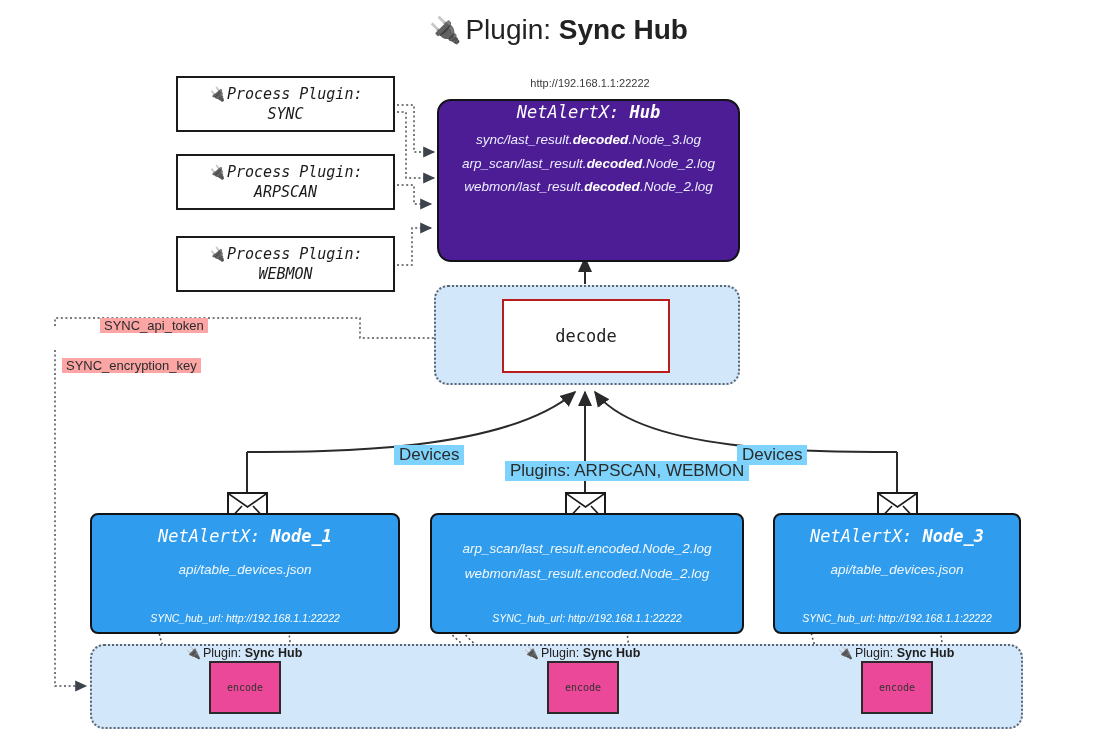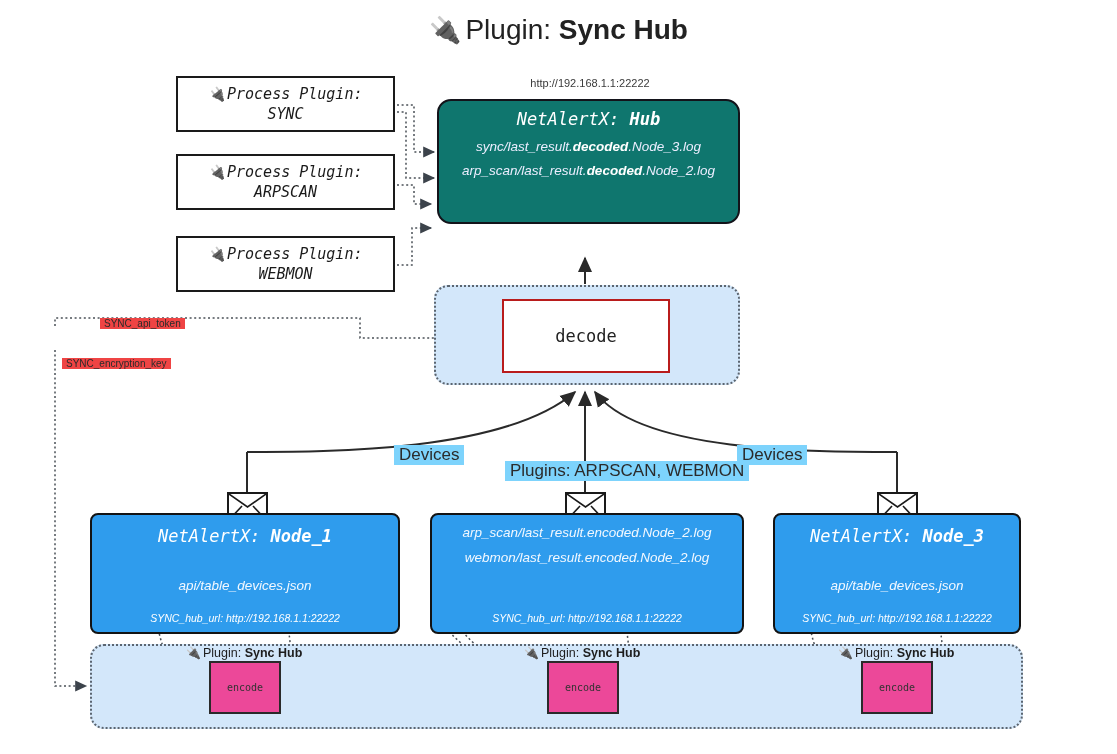--- a/index.html
+++ b/index.html
@@ -61,26 +61,26 @@
     justify-content: center;
     line-height: 1.35;
   }
   .proc-box .l1 { white-space: nowrap; }
   .proc-box .l1 .plug { font-family: "DejaVu Sans", sans-serif; font-size: 14px; margin-right: 1px; }
   .proc-box .l2 { white-space: nowrap; }
 
   
   #hub {
     left: 437px; top: 99px;
-    width: 303px; height: 125px;
-    background: #0f766e;
+    width: 303px; height: 163px;
+    background: #4c1d95;
     border: 2px solid #13131a;
     border-radius: 14px;
     color: #ffffff;
-    padding-top: 8px;
+    padding-top: 1px;
   }
   #hub .hub-title {
     text-align: center;
     font-family: "DejaVu Sans Mono", monospace;
     font-size: 17px;
     color: #ffffff;
     margin-bottom: 6px;
     white-space: nowrap;
   }
   #hub .hub-title .strong { font-weight: bold; }
@@ -109,23 +109,23 @@
     border: 2px solid #b91c1c;
     display: flex; align-items: center; justify-content: center;
     font-family: "DejaVu Sans Mono", monospace;
     font-size: 17px;
     color: #222222;
   }
 
   
   .key-label {
     position: absolute;
-    font-size: 10px;
+    font-size: 13px;
     color: #2b2b2b;
-    background: #ef4444;
+    background: #fca5a5;
     padding: 0 4px;
     white-space: nowrap;
   }
 
   
   .edge-label {
     position: absolute;
     font-size: 17px;
     color: #2b2b2b;
     background: #7dd3fc;
@@ -143,21 +143,21 @@
   .nodebox .node-title {
     text-align: center;
     font-family: "DejaVu Sans Mono", monospace;
     font-size: 17px;
     margin-top: 11px;
     white-space: nowrap;
     color: #ffffff;
   }
   .nodebox .node-title .strong { font-weight: bold; }
   .nodebox .node-lines {
-    margin-top: 28px;
+    margin-top: 12px;
     text-align: center;
   }
   .nodebox .node-line {
     font-size: 13.5px;
     color: #f2f8ff;
     line-height: 1.85;
     white-space: nowrap;
   }
   .nodebox .node-foot {
     position: absolute;
@@ -296,20 +296,23 @@
   <div class="node" id="hub">
     <div class="hub-title">
       <span>NetAlertX:</span> <span class="strong">Hub</span>
     </div>
     <div class="hub-line">
       <span>sync/last_result.</span><b>decoded</b><span>.Node_3.log</span>
     </div>
     <div class="hub-line">
       <span>arp_scan/last_result.</span><b>decoded</b><span>.Node_2.log</span>
     </div>
+    <div class="hub-line">
+      <span>webmon/last_result.</span><b>decoded</b><span>.Node_2.log</span>
+    </div>
   </div>
 
   <div class="node" id="decode-wrap"></div>
   <div id="decode-box">decode</div>
 
   <div class="key-label" style="left:100px; top:318px;">SYNC_api_token</div>
   <div class="key-label" style="left:62px; top:358px;">SYNC_encryption_key</div>
 
   <div class="edge-label" style="left:394px; top:445px;">Devices</div>
   <div class="edge-label" style="left:505px; top:461px;">Plugins: ARPSCAN, WEBMON</div>
@@ -341,21 +344,21 @@
     <div class="node-title">
       <span>NetAlertX:</span> <span class="strong">Node_1</span>
     </div>
     <div class="node-lines">
       <div class="node-line">api/table_devices.json</div>
     </div>
     <div class="node-foot">SYNC_hub_url: http://192.168.1.1:22222</div>
   </div>
 
   <div class="node nodebox" id="node2">
-    <div class="node-lines" style="margin-top:6px;">
+    <div class="node-lines" style="margin-top:22px;">
       <div class="node-line">arp_scan/last_result.encoded.Node_2.log</div>
       <div class="node-line">webmon/last_result.encoded.Node_2.log</div>
     </div>
     <div class="node-foot">SYNC_hub_url: http://192.168.1.1:22222</div>
   </div>
 
   <div class="node nodebox" id="node3">
     <div class="node-title">
       <span>NetAlertX:</span> <span class="strong">Node_3</span>
     </div>

